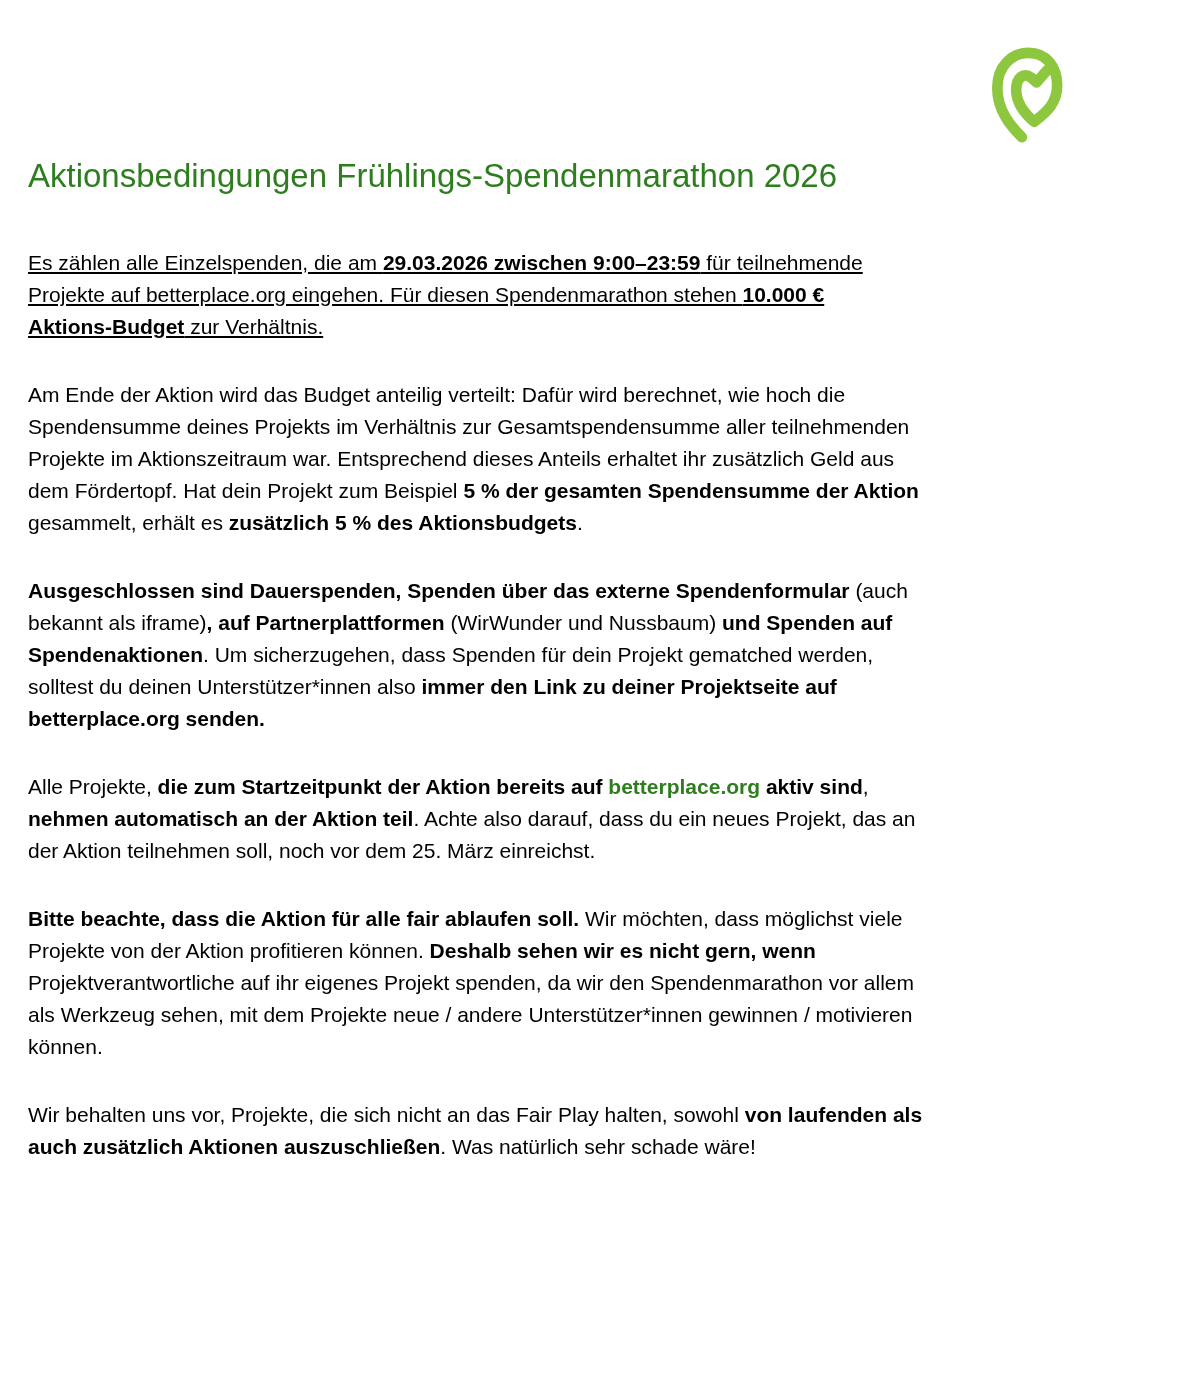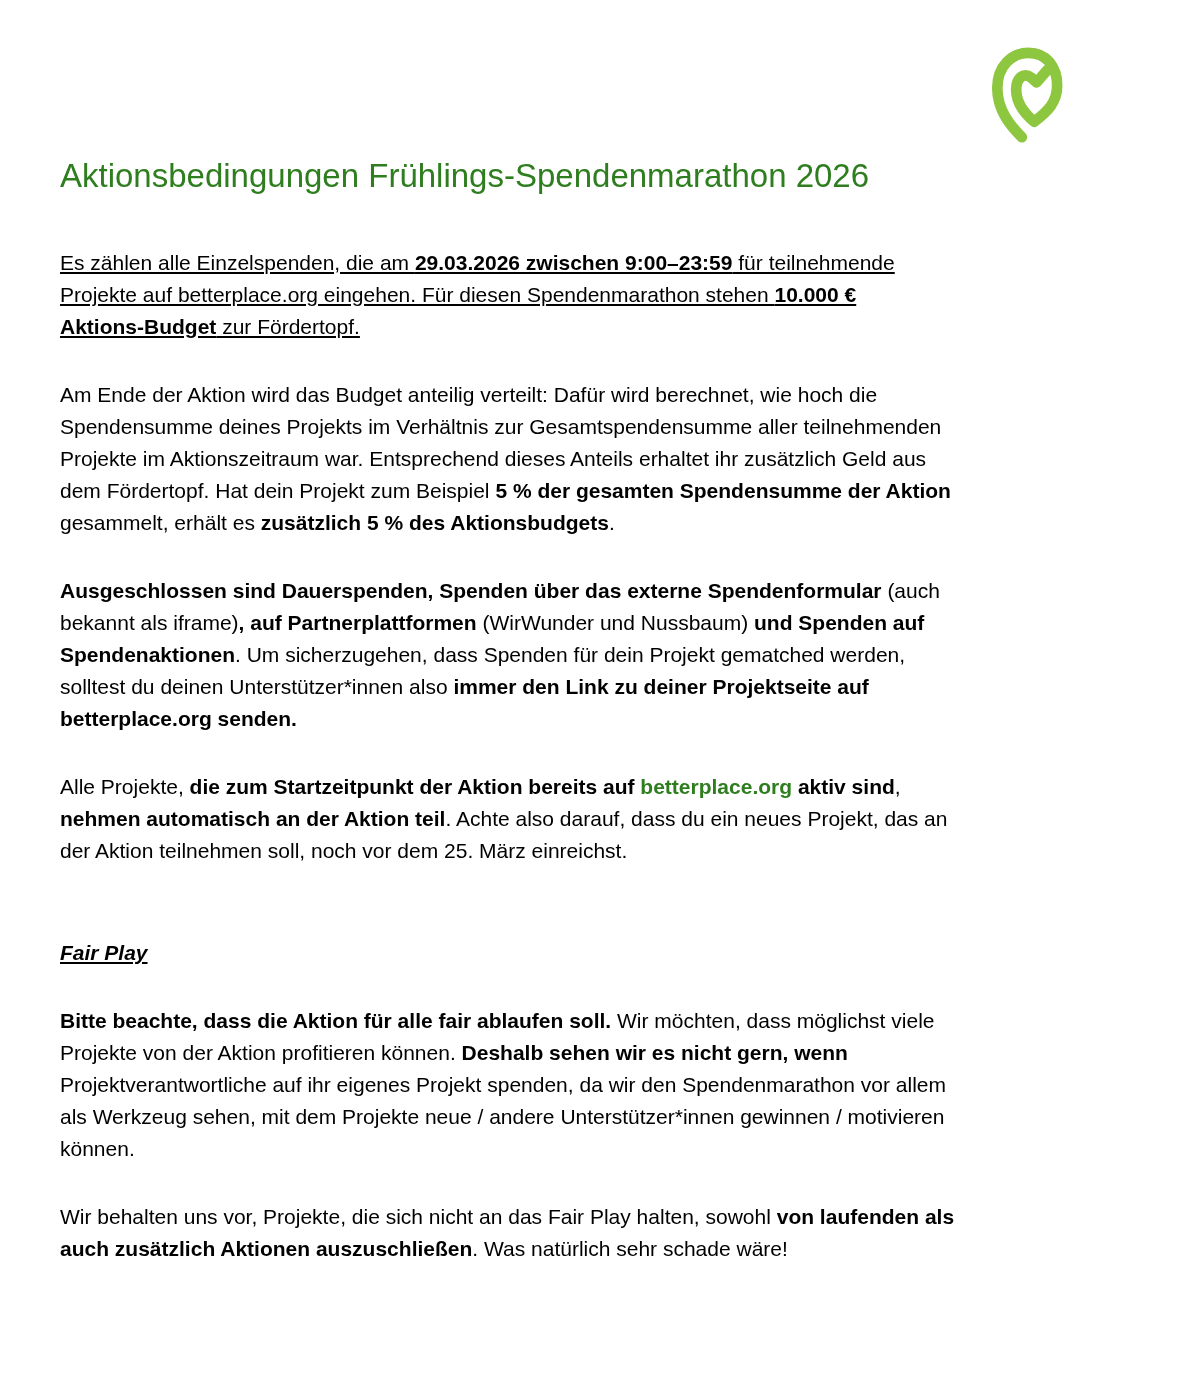--- a/index.html
+++ b/index.html
@@ -25,21 +25,21 @@
   }
   .logo {
     position: absolute;
     top: 40px;
     right: 133px;
     width: 82px;
     height: 106px;
     color: var(--logo-green);
   }
   .content {
-    padding: 0 70px 0 60px;
+    padding: 0 70px 0 28px;
   }
   h1.title {
     margin: 155px 0 0 0;
     font-size: 33px;
     line-height: 42px;
     font-weight: 400;
     color: var(--title-green);
   }
   .body-text p {
     margin: 36px 0 0 0;
@@ -76,23 +76,22 @@
              C 88 71, 77 82, 60 95
              C 47 84, 38 71, 38 56
              C 38 42, 47 34, 56 41
              L 63 47
              L 76 32" stroke="currentColor" stroke-width="13" stroke-linecap="round" stroke-linejoin="round"></path>
   </svg>
 
   <div class="content">
     <h1 class="title">Aktionsbedingungen Frühlings-Spendenmarathon 2026</h1>
     <div class="body-text">
-        <p><span>Es zählen alle Einzelspenden, die am </span><span class="b">29.03.2026 zwischen 9:00–23:59</span><span> für teilnehmende</span><br><span>Projekte auf betterplace.org eingehen. Für diesen Spendenmarathon stehen </span><span class="b">10.000 €</span><br><span class="b">Aktions-Budget</span><span> zur Fördertopf.</span></p>
+        <p><span>Es zählen alle Einzelspenden, die am </span><span class="b">29.03.2026 zwischen 9:00–23:59</span><span> für teilnehmende</span><br><span>Projekte auf betterplace.org eingehen. Für diesen Spendenmarathon stehen </span><span class="b">10.000 €</span><br><span class="b">Aktions-Budget</span><span> zur Verhältnis.</span></p>
         <p><span>Am Ende der Aktion wird das Budget anteilig verteilt: Dafür wird berechnet, wie hoch die</span><br><span>Spendensumme deines Projekts im Verhältnis zur Gesamtspendensumme aller teilnehmenden</span><br><span>Projekte im Aktionszeitraum war. Entsprechend dieses Anteils erhaltet ihr zusätzlich Geld aus</span><br><span>dem Fördertopf. Hat dein Projekt zum Beispiel </span><span class="b">5 % der gesamten Spendensumme der Aktion</span><br><span>gesammelt, erhält es </span><span class="b">zusätzlich 5 % des Aktionsbudgets</span><span>.</span></p>
         <p><span class="b">Ausgeschlossen sind Dauerspenden, Spenden über das externe Spendenformular</span><span> (auch</span><br><span>bekannt als iframe)</span><span class="b">, auf Partnerplattformen</span><span> (WirWunder und Nussbaum) </span><span class="b">und Spenden auf</span><br><span class="b">Spendenaktionen</span><span>. Um sicherzugehen, dass Spenden für dein Projekt gematched werden,</span><br><span>solltest du deinen Unterstützer*innen also </span><span class="b">immer den Link zu deiner Projektseite auf</span><br><span class="b">betterplace.org senden.</span></p>
         <p><span>Alle Projekte, </span><span class="b">die zum Startzeitpunkt der Aktion bereits auf </span><a class="b link">betterplace.org</a><span class="b"> aktiv sind</span><span>,</span><br><span class="b">nehmen automatisch an der Aktion teil</span><span>. Achte also darauf, dass du ein neues Projekt, das an</span><br><span>der Aktion teilnehmen soll, noch vor dem 25. März einreichst.</span></p>
-        <p class="heading"><span class="b i u">Fair Play</span></p>
         <p><span class="b">Bitte beachte, dass die Aktion für alle fair ablaufen soll.</span><span> Wir möchten, dass möglichst viele</span><br><span>Projekte von der Aktion profitieren können. </span><span class="b">Deshalb sehen wir es nicht gern, wenn</span><br><span>Projektverantwortliche auf ihr eigenes Projekt spenden, da wir den Spendenmarathon vor allem</span><br><span>als Werkzeug sehen, mit dem Projekte neue / andere Unterstützer*innen gewinnen / motivieren</span><br><span>können.</span></p>
         <p><span>Wir behalten uns vor, Projekte, die sich nicht an das Fair Play halten, sowohl </span><span class="b">von laufenden als</span><br><span class="b">auch zusätzlich Aktionen auszuschließen</span><span>. Was natürlich sehr schade wäre!</span></p>
       </div>
   </div>
 
 </div>
 
 </body></html>

